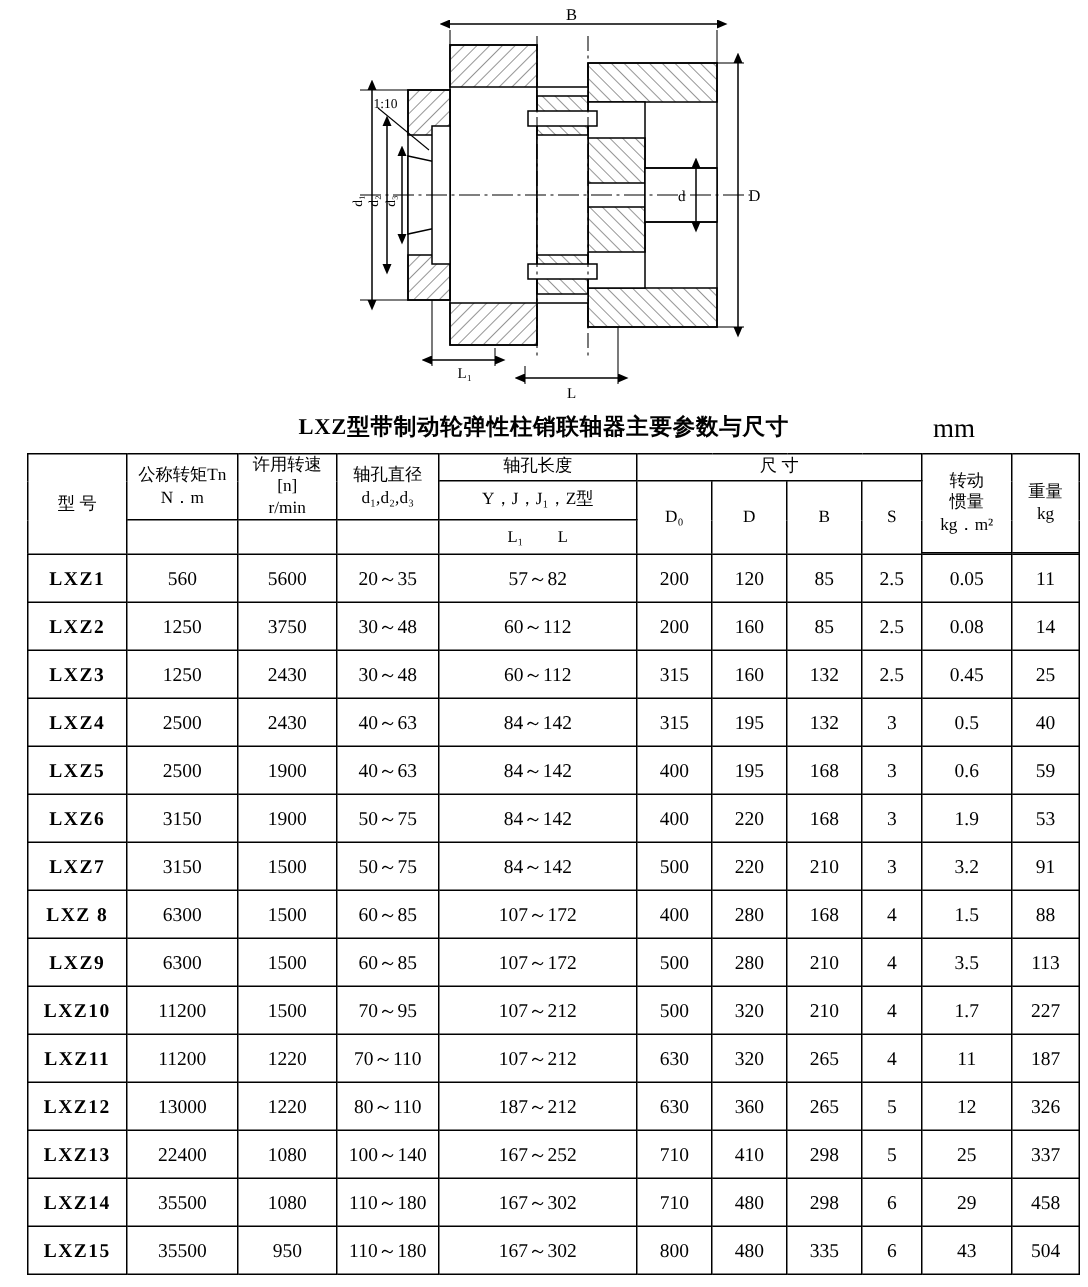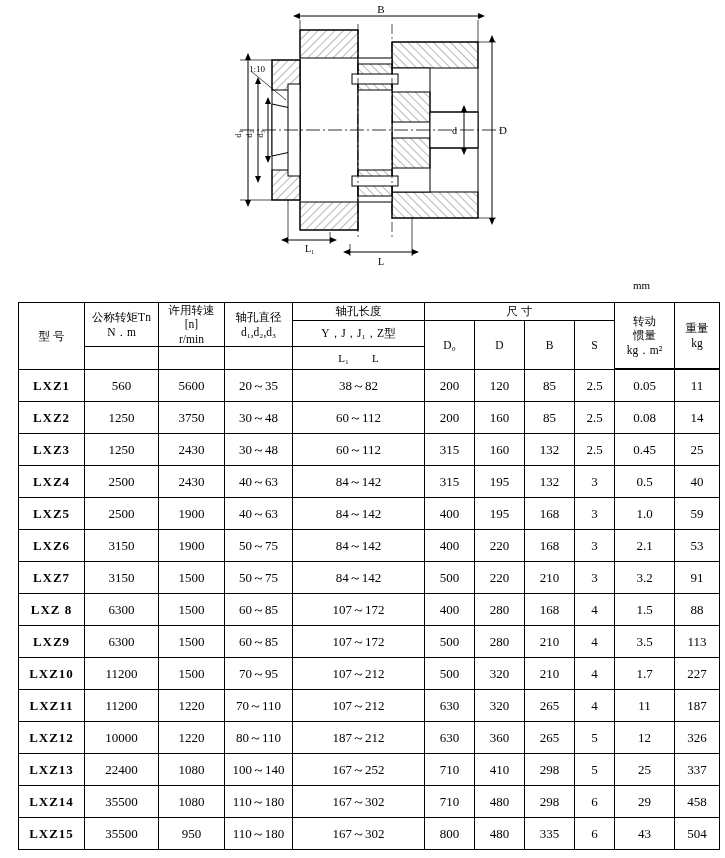--- a/index.html
+++ b/index.html
@@ -43,21 +43,21 @@
     font-size: 15px;
     font-weight: bold;
     letter-spacing: 0.5px;
     line-height: 34px;
   }
   .unit-label {
     position: absolute;
     right: 75px;
     top: 0;
     line-height: 34px;
-    font-size: 11px;
+    font-size: 18px;
   }
 
   
   .table-wrap {
     padding: 0 18px;
   }
   table.spec {
     border-collapse: collapse;
     width: 689px;
     table-layout: fixed;
@@ -182,20 +182,21 @@
         <text x="241" y="134" font-size="9" transform="rotate(-90 241 134)" text-anchor="middle">d₁</text>
         <text x="252" y="134" font-size="9" transform="rotate(-90 252 134)" text-anchor="middle">d₂</text>
         <text x="263" y="134" font-size="9" transform="rotate(-90 263 134)" text-anchor="middle">d₃</text>
         <text x="305" y="252" font-size="10">L₁</text>
         <text x="378" y="265" font-size="10">L</text>
       </g>
     </svg>
   </div>
 
   <div class="title-row">
+    <span class="doc-title">LXZ型带制动轮弹性柱销联轴器主要参数与尺寸</span>
     <span class="unit-label">mm</span>
   </div>
 
   <div class="table-wrap">
     <table class="spec">
       <colgroup>
         <col style="width:66px">
           <col style="width:74px">
           <col style="width:66px">
         <col style="width:68px">
@@ -256,21 +257,21 @@
           <th style="border:none;padding:0;height:0"></th>
           <th style="border:none;padding:0;height:0"></th>
         </tr>
       </thead>
       <tbody>
           <tr>
             <td class="model-cell">LXZ1</td>
             <td>560</td>
             <td>5600</td>
             <td>20～35</td>
-            <td>38～82</td>
+            <td>57～82</td>
             <td>200</td>
             <td>120</td>
             <td>85</td>
             <td>2.5</td>
             <td>0.05</td>
             <td>11</td>
           </tr>
           <tr>
             <td class="model-cell">LXZ2</td>
             <td>1250</td>
@@ -313,34 +314,34 @@
           <tr>
             <td class="model-cell">LXZ5</td>
             <td>2500</td>
             <td>1900</td>
             <td>40～63</td>
             <td>84～142</td>
             <td>400</td>
             <td>195</td>
             <td>168</td>
             <td>3</td>
-            <td>1.0</td>
+            <td>0.6</td>
             <td>59</td>
           </tr>
           <tr>
             <td class="model-cell">LXZ6</td>
             <td>3150</td>
             <td>1900</td>
             <td>50～75</td>
             <td>84～142</td>
             <td>400</td>
             <td>220</td>
             <td>168</td>
             <td>3</td>
-            <td>2.1</td>
+            <td>1.9</td>
             <td>53</td>
           </tr>
           <tr>
             <td class="model-cell">LXZ7</td>
             <td>3150</td>
             <td>1500</td>
             <td>50～75</td>
             <td>84～142</td>
             <td>500</td>
             <td>220</td>
@@ -396,21 +397,21 @@
             <td>107～212</td>
             <td>630</td>
             <td>320</td>
             <td>265</td>
             <td>4</td>
             <td>11</td>
             <td>187</td>
           </tr>
           <tr>
             <td class="model-cell">LXZ12</td>
-            <td>10000</td>
+            <td>13000</td>
             <td>1220</td>
             <td>80～110</td>
             <td>187～212</td>
             <td>630</td>
             <td>360</td>
             <td>265</td>
             <td>5</td>
             <td>12</td>
             <td>326</td>
           </tr>

